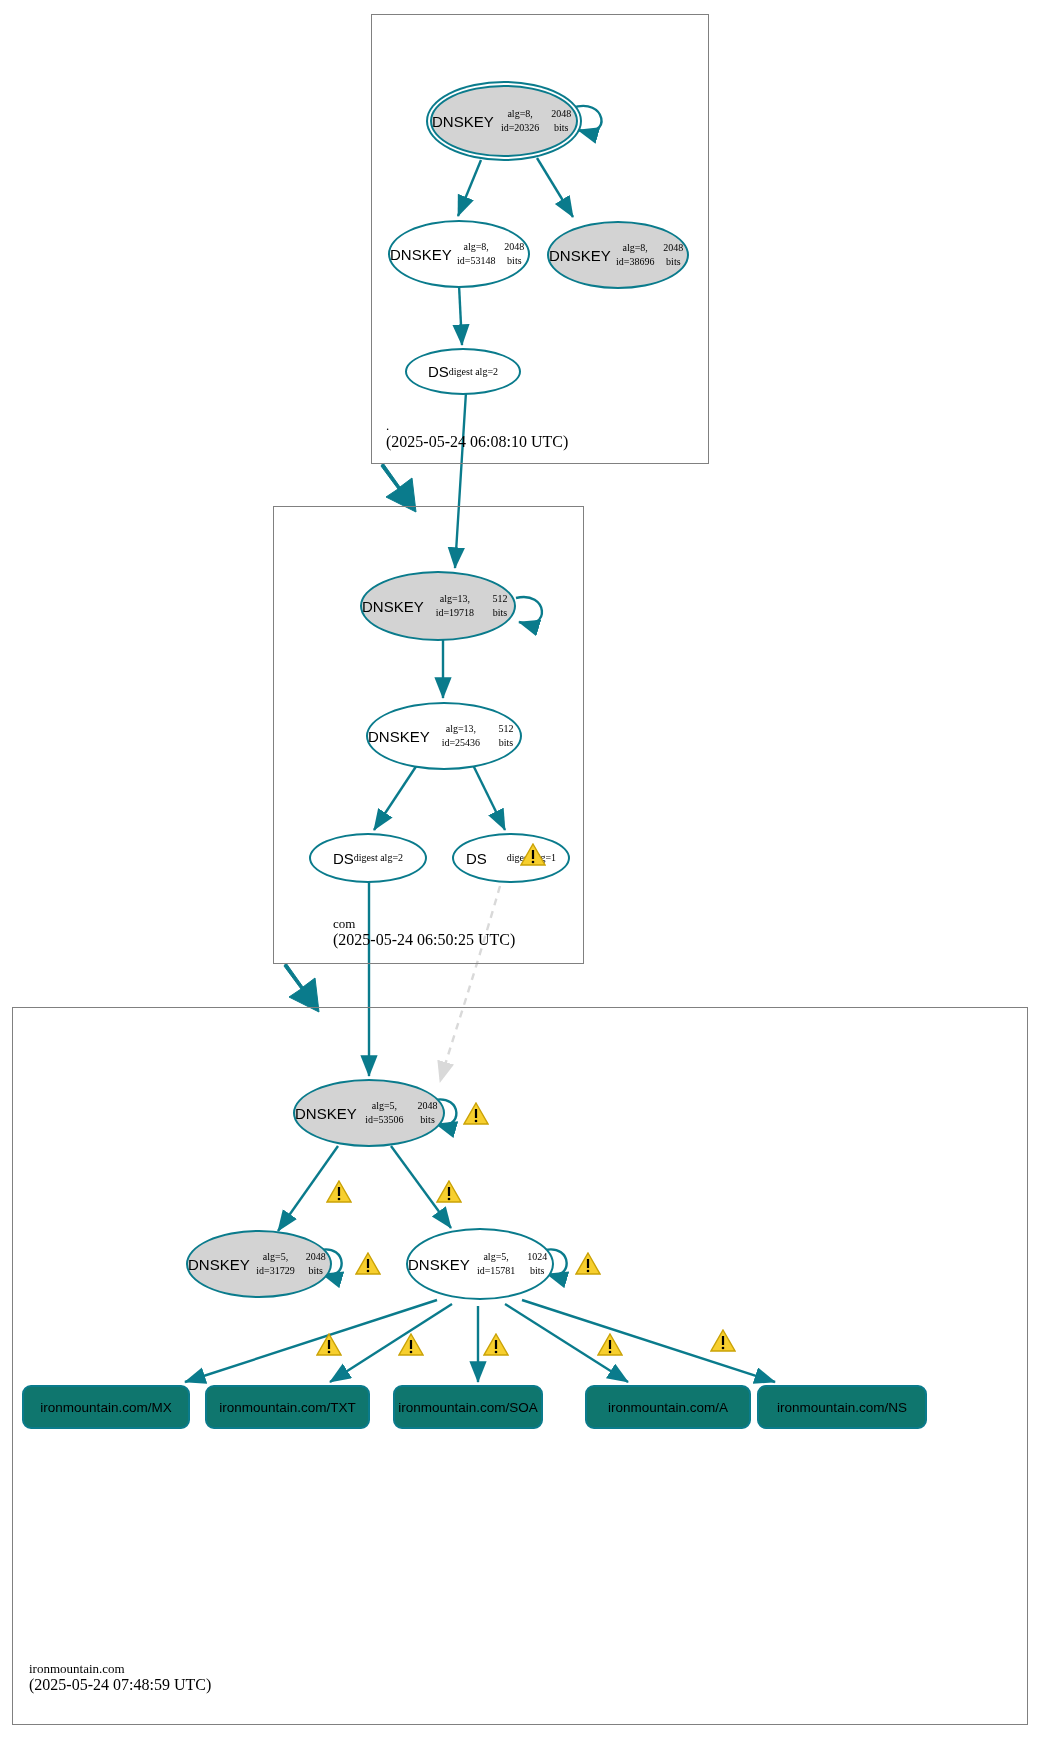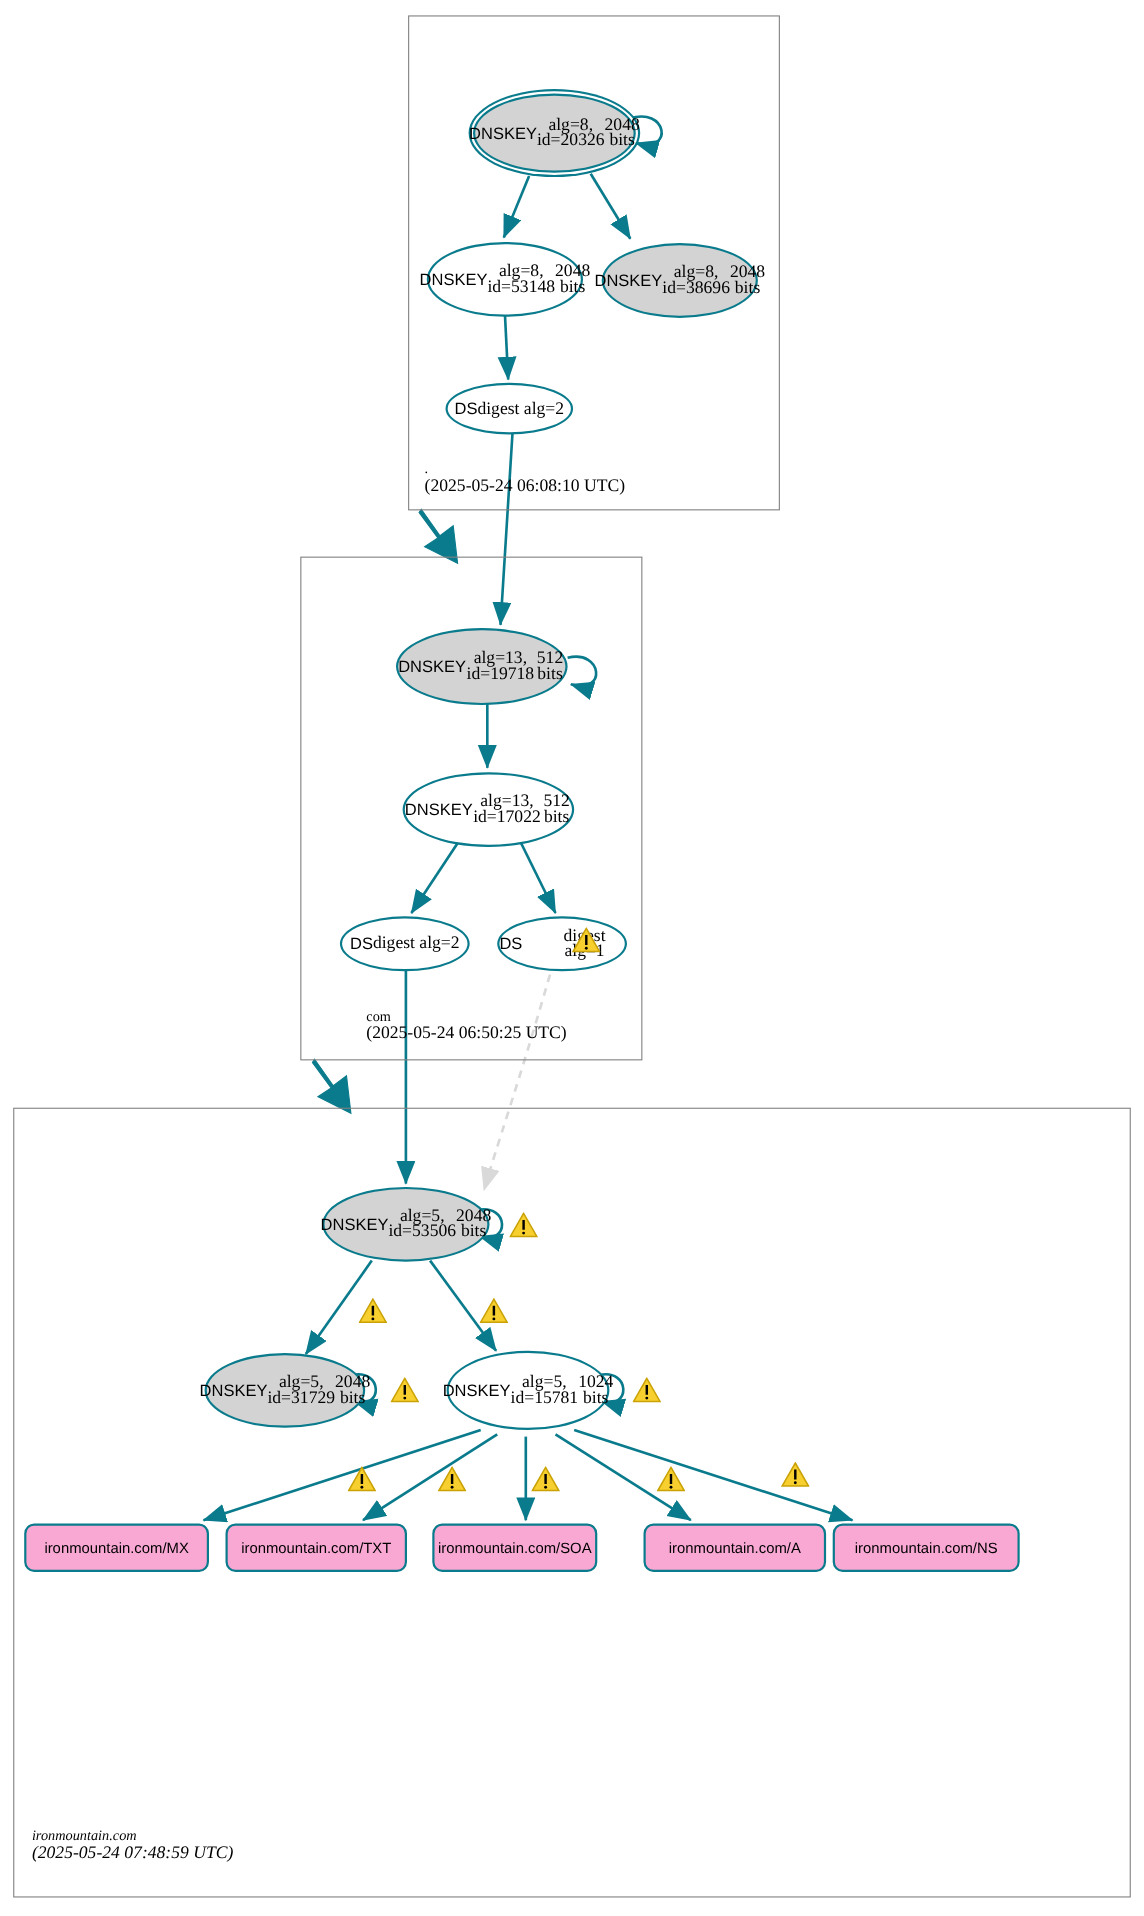--- a/index.html
+++ b/index.html
@@ -11,24 +11,24 @@
   .zonebox{position:absolute;border:1px solid #808080;background:transparent;box-sizing:border-box;}
   .zonelabel{position:absolute;font-family:"Liberation Serif",serif;color:#000;white-space:nowrap;}
   .zonelabel .zname{font-size:13px;display:block;line-height:16px;}
   .zonelabel .zdate{font-size:16px;display:block;line-height:16px;}
 
   .node{position:absolute;display:flex;flex-direction:row;align-items:center;
         justify-content:center;text-align:center;box-sizing:border-box;}
   .ellipse{border:2px solid #0a7b8c;border-radius:50%;background:#ffffff;}
   .ellipse.shaded{background:#d3d3d3;}
   .ellipse.dbl{box-shadow:0 0 0 2px #ffffff, 0 0 0 4px #0a7b8c;}
-  .rectnode{border:2px solid #0a7b8c;border-radius:9px;background:#f9a8d4;}
+  .rectnode{border:2px solid #0a7b8c;border-radius:9px;background:#0f766e;}
 
   .t1{font-family:"Liberation Sans",sans-serif;font-size:15px;line-height:17px;color:#000;}
-  .t2{font-family:"Liberation Serif",serif;font-size:16px;line-height:14px;color:#000;}
+  .t2{font-family:"Liberation Serif",serif;font-size:10px;line-height:14px;color:#000;}
   .rlabel{font-family:"Liberation Sans",sans-serif;font-size:13.5px;color:#000;white-space:nowrap;}
 
   .warn{position:absolute;width:26px;height:24px;}
   .warn svg{display:block;width:26px;height:24px;}
 </style>
 </head>
 <body>
 
 <div id="canvas">
 
@@ -130,21 +130,21 @@
   </div>
 
   <div class="node ellipse shaded" style="left:360px;top:571px;width:156px;height:70px;">
     <div class="t1">DNSKEY</div>
     <div class="t2">alg=13, id=19718</div>
     <div class="t2">512 bits</div>
   </div>
 
   <div class="node ellipse" style="left:366px;top:702px;width:156px;height:68px;">
     <div class="t1">DNSKEY</div>
-    <div class="t2">alg=13, id=17022</div>
+    <div class="t2">alg=13, id=25436</div>
     <div class="t2">512 bits</div>
   </div>
 
   <div class="node ellipse" style="left:309px;top:833px;width:118px;height:50px;">
     <div class="t1">DS</div>
     <div class="t2">digest alg=2</div>
   </div>
 
   <div class="node ellipse" style="left:452px;top:833px;width:118px;height:50px;">
     <div class="t1" style="margin-right:20px;">DS</div>
@@ -152,21 +152,21 @@
   </div>
   <div class="warn" style="left:520px;top:843px;">
     <svg viewBox="0 0 26 24">
         <path d="M13 1 L25 22 L1 22 Z" fill="#f7cf2e" stroke="#caa206" stroke-width="1.4"></path>
         <path d="M13 7 L13 16" stroke="#000" stroke-width="2.2"></path>
         <circle cx="13" cy="19" r="1.3" fill="#000"></circle>
       </svg>
   </div>
 
   <div class="zonebox" style="left:12px;top:1007px;width:1016px;height:718px;"></div>
-  <div class="zonelabel" style="left:29px;top:1661px;font-style:italic;">
+  <div class="zonelabel" style="left:29px;top:1661px;">
     <span class="zname">ironmountain.com</span>
     <span class="zdate">(2025-05-24 07:48:59 UTC)</span>
   </div>
 
   <div class="node ellipse shaded" style="left:293px;top:1079px;width:152px;height:68px;">
     <div class="t1">DNSKEY</div>
     <div class="t2">alg=5, id=53506</div>
     <div class="t2">2048 bits</div>
   </div>
   <div class="warn" style="left:463px;top:1102px;">

